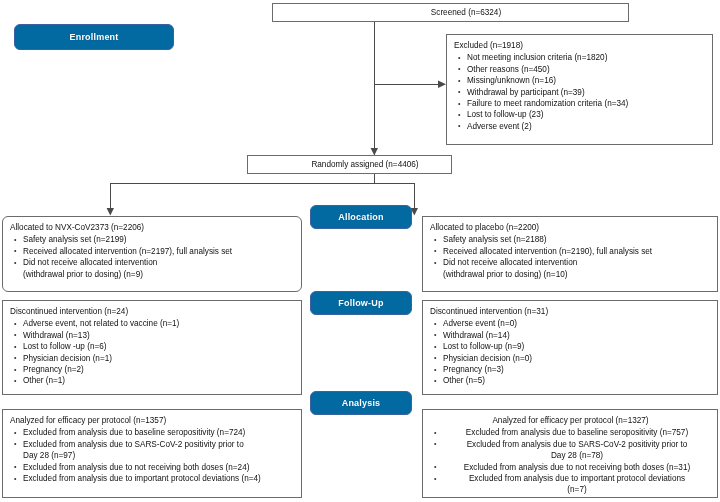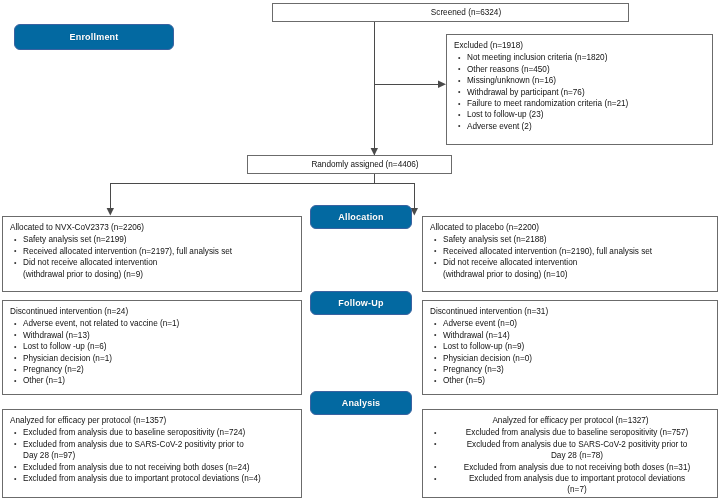--- a/index.html
+++ b/index.html
@@ -126,42 +126,42 @@
   <div class="box box-center" style="left:272px; top:3px; width:357px; height:19px;">
     <span>Screened (n=6324)</span>
   </div>
 
   <div class="box box-body" style="left:446px; top:34px; width:267px; height:111px;">
     <span class="hdr">Excluded (n=1918)</span>
     <ul class="bullets">
       <li><span>Not meeting inclusion criteria (n=1820)</span></li>
       <li><span>Other reasons (n=450)</span></li>
       <li><span>Missing/unknown (n=16)</span></li>
-      <li><span>Withdrawal by participant (n=76)</span></li>
-      <li><span>Failure to meet randomization criteria (n=21)</span></li>
+      <li><span>Withdrawal by participant (n=39)</span></li>
+      <li><span>Failure to meet randomization criteria (n=34)</span></li>
       <li><span>Lost to follow-up (23)</span></li>
       <li><span>Adverse event (2)</span></li>
     </ul>
   </div>
 
   <div class="box box-center" style="left:247px; top:155px; width:205px; height:19px;">
     <span>Randomly assigned (n=4406)</span>
   </div>
 
   <div class="stage" style="left:310px; top:205px; width:102px; height:24px;">
     <span>Allocation</span>
   </div>
   <div class="stage" style="left:310px; top:291px; width:102px; height:24px;">
     <span>Follow-Up</span>
   </div>
   <div class="stage" style="left:310px; top:391px; width:102px; height:24px;">
     <span>Analysis</span>
   </div>
 
-  <div class="box box-body" style="left:2px; top:216px; width:300px; height:76px;">
+  <div class="box box-body" style="left:2px; top:216px; width:300px; height:76px;border-radius:6px;">
     <span class="hdr">Allocated to NVX-CoV2373 (n=2206)</span>
     <ul class="bullets">
       <li>
         <span>Safety analysis set (n=2199)</span>
       </li>
       <li>
         <span>Received allocated intervention (n=2197), full analysis set</span>
       </li>
       <li>
         <span>Did not receive allocated intervention</span>

